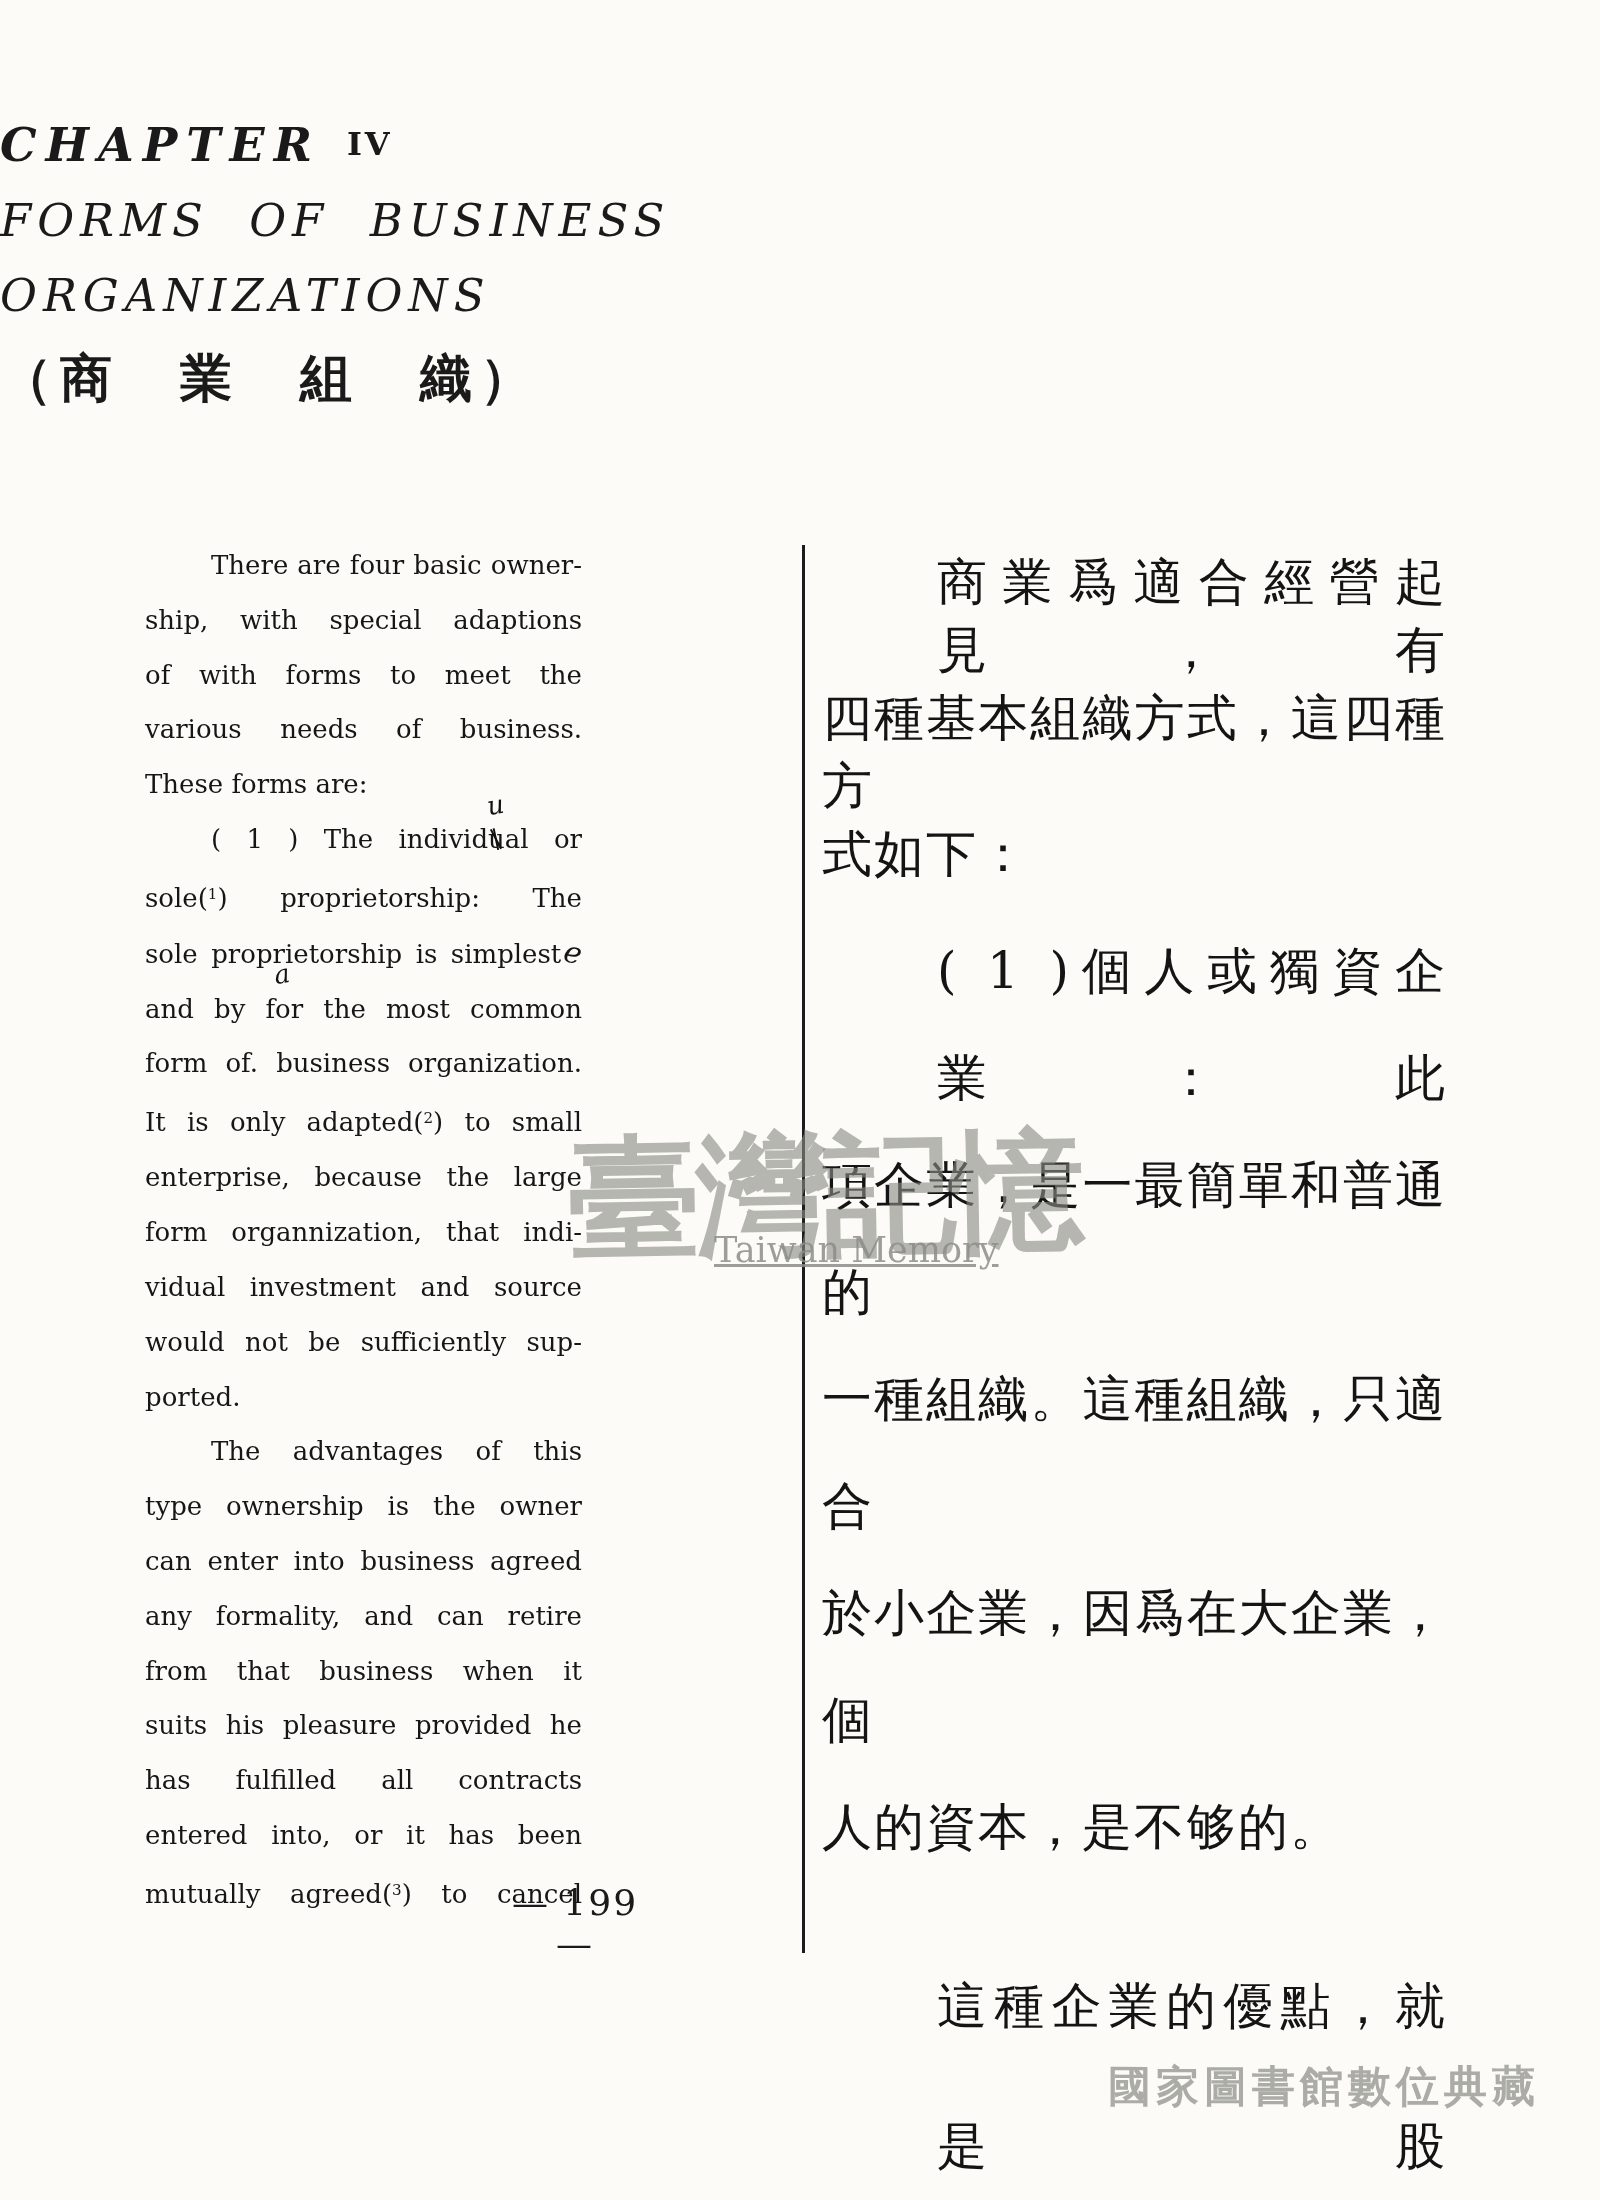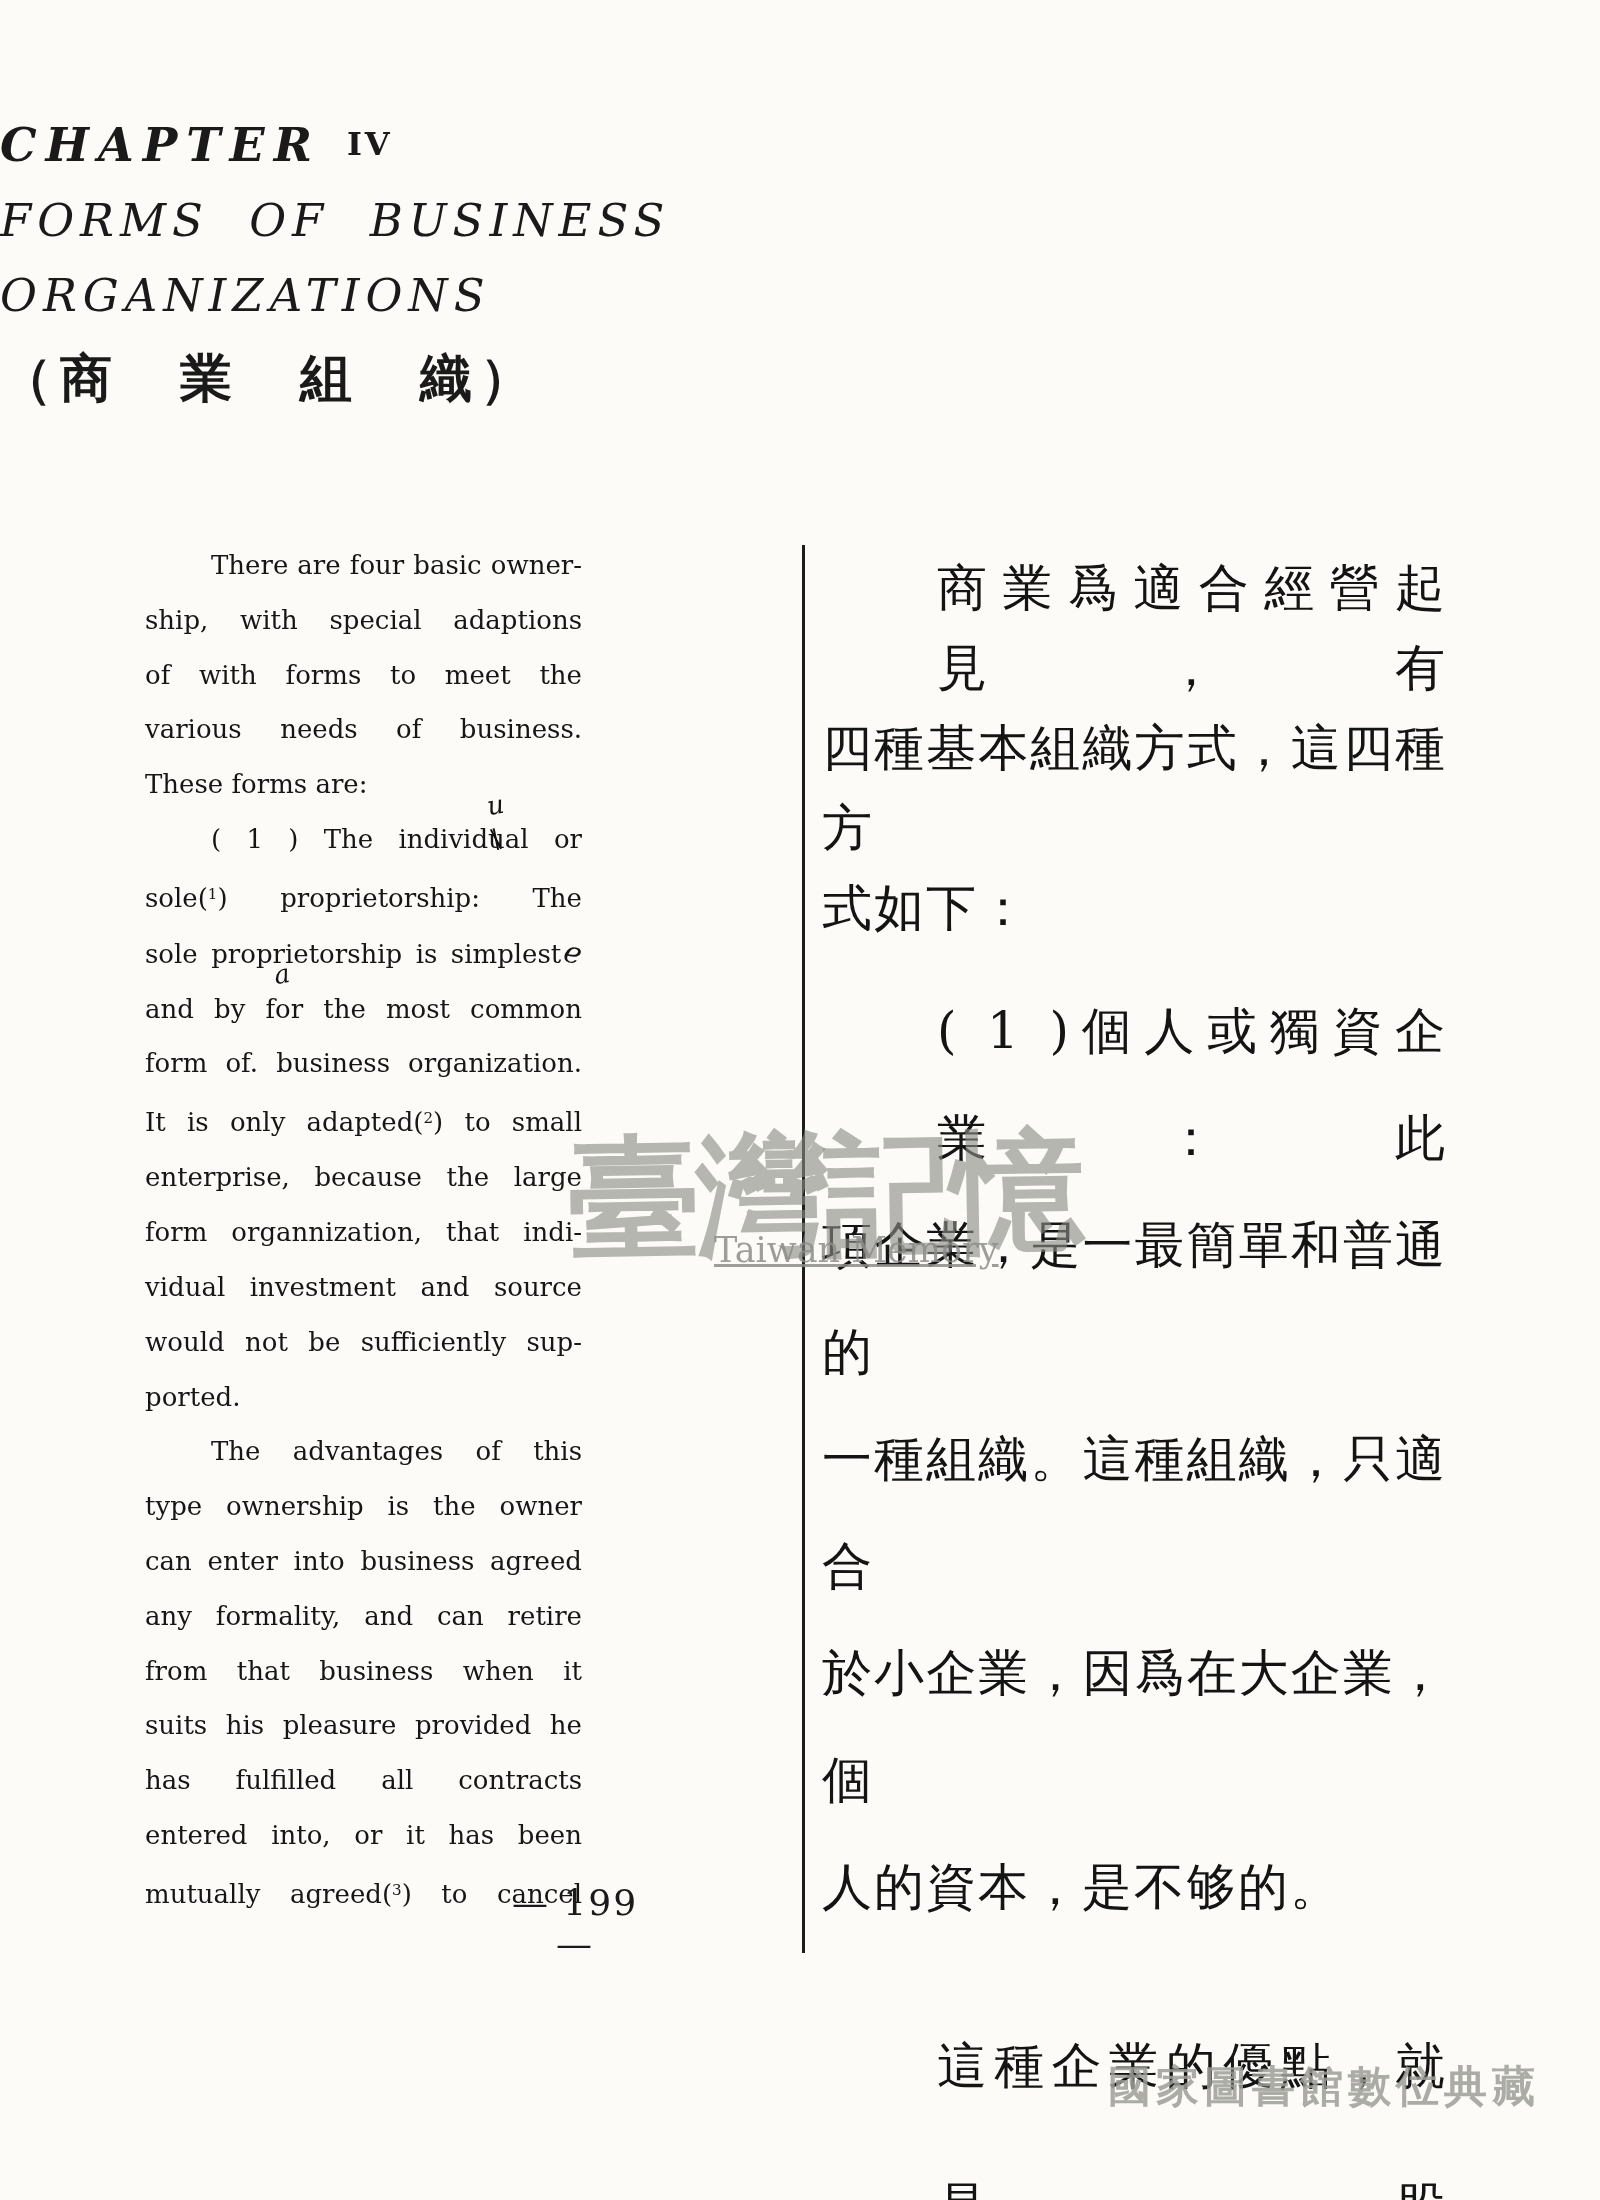--- a/index.html
+++ b/index.html
@@ -68,21 +68,21 @@
   .col-zh {
     position:absolute; top:548px; left:822px; width:625px;
     font-size:50px; letter-spacing:2px; color:#141414;
     font-family:"DejaVu Serif", serif;
   }
   .zh-line {
     text-align:justify; text-align-last:justify; text-justify:inter-character;
   }
   .zh-line.nj { text-align-last:left; }
   .zh-line.zind { padding-left:115px; }
-  .zh-p1 .zh-line { line-height:80px; }
+  .zh-p1 .zh-line { line-height:68px; }
   .zh-p2 { margin-top:30px; } .zh-p2 .zh-line { line-height:107px; }
   .zh-p3 { margin-top:55px; } .zh-p3 .zh-line { line-height:140px; }
 
   
   .wm-cjk {
     position:absolute; top:1118px; left:568px; width:540px;
     font-size:132px; font-weight:700; line-height:1.15;
     color:rgba(138,138,134,0.62); letter-spacing:-4px;
     transform:rotate(-1deg); z-index:5; pointer-events:none;
     font-family:"DejaVu Serif", serif; white-space:nowrap;

